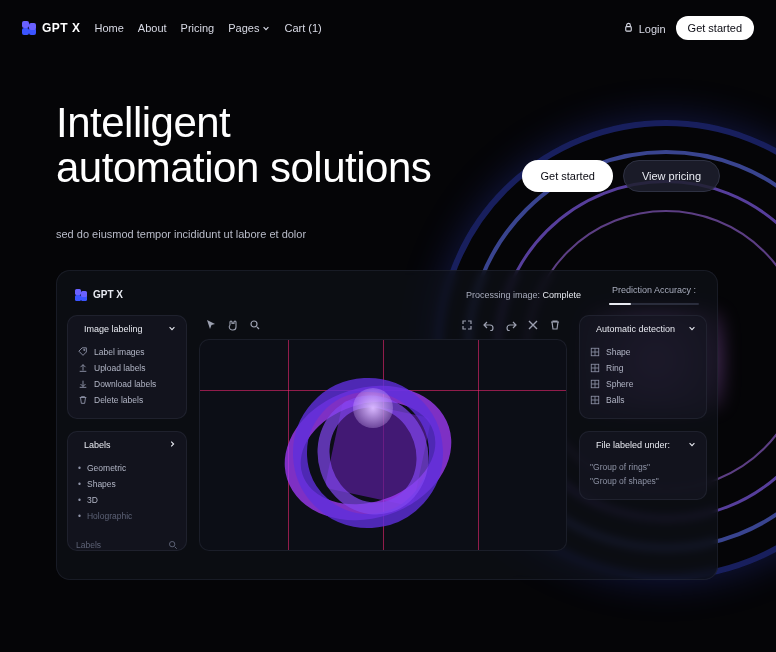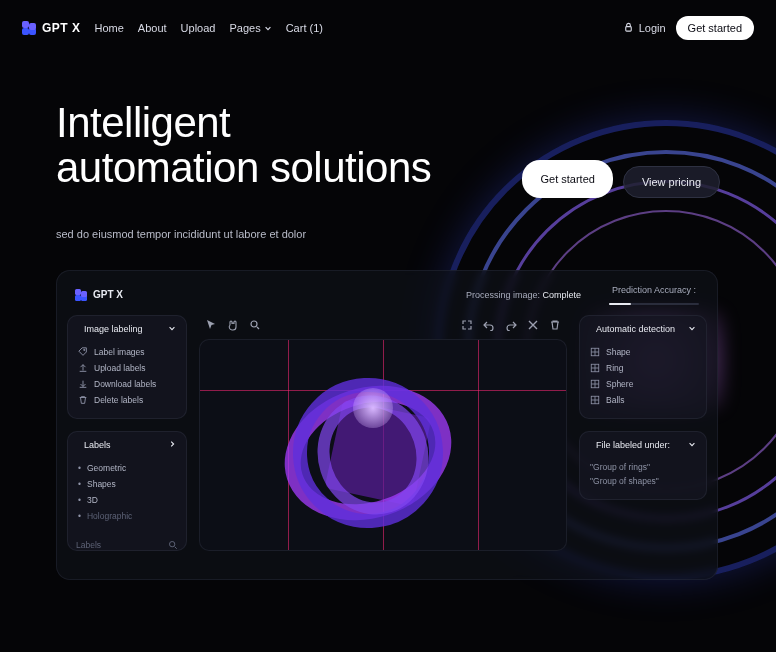--- a/index.html
+++ b/index.html
@@ -50,21 +50,21 @@
   }
   .brand-mark span { width:7px; height:7px; border-radius:2px; }
   .bm1{background:#6a61ff;} .bm2{background:#6a61ff; transform:translateY(2px);}
   .bm3{background:#3b54ff;} .bm4{background:#3b54ff;}
   .nav-links { display:flex; gap:14px; align-items:flex-start;}
   .nav-link { color:#d9dbe6; cursor:pointer; display:flex; align-items:center; gap:3px;}
   .chev { width:8px; height:8px; display:inline-block;}
   .chev svg{width:8px;height:8px;display:block;}
 
   .nav-right { display:flex; align-items:center; gap:10px;}
-  .login { display:flex; align-items:center; gap:5px; color:#d9dbe6; font-size:11px; cursor:pointer;}
+  .login { display:flex; align-items:flex-end; gap:5px; color:#d9dbe6; font-size:11px; cursor:pointer;}
   .btn-primary-sm {
     background:#fff; color:#0a0a12; border:none; border-radius:14px;
     padding:6px 12px; font-size:11px; font-weight:500; cursor:pointer;
   }
 
   
   .hero {
     position: relative;
     z-index: 4;
     padding: 44px 56px 0;
@@ -90,21 +90,21 @@
     display: flex;
     gap: 10px;
     z-index: 6;
   }
   .btn-primary {
     background:#fff; color:#0a0a12; border:none; border-radius:18px;
     padding:9px 18px; font-size:11px; font-weight:500; cursor:pointer;
   }
   .btn-secondary {
     background:rgba(30,32,46,.85); color:#e8eaf1; border:1px solid #2e3142;
-    border-radius:18px; padding:9px 18px; font-size:11px; cursor:pointer;margin-top:6px;
+    border-radius:18px; padding:9px 18px; font-size:11px; cursor:pointer;
   }
 
   
   .dash-wrap {
     position: relative;
     z-index: 5;
     margin: 26px 56px 0;
     width: 662px;
     background: rgba(14,16,24,0.72);
     border: 1px solid rgba(60,64,82,.3);
@@ -235,21 +235,21 @@
         <span class="bm1"></span>
           <span class="bm2"></span>
           <span class="bm3"></span>
           <span class="bm4"></span>
       </span>
       <span>GPT X</span>
     </div>
     <div class="nav-links">
       <span class="nav-link">Home</span>
       <span class="nav-link">About</span>
-      <span class="nav-link">Upload</span>
+      <span class="nav-link">Pricing</span>
       <span class="nav-link">
         <span>Pages</span>
         <span class="chev">
           <svg viewBox="0 0 10 10" fill="none" stroke="currentColor" stroke-width="1.5">
               <path d="M2 4l3 3 3-3"></path>
             </svg>
         </span>
       </span>
       <span class="nav-link">Cart (1)</span>
     </div>

